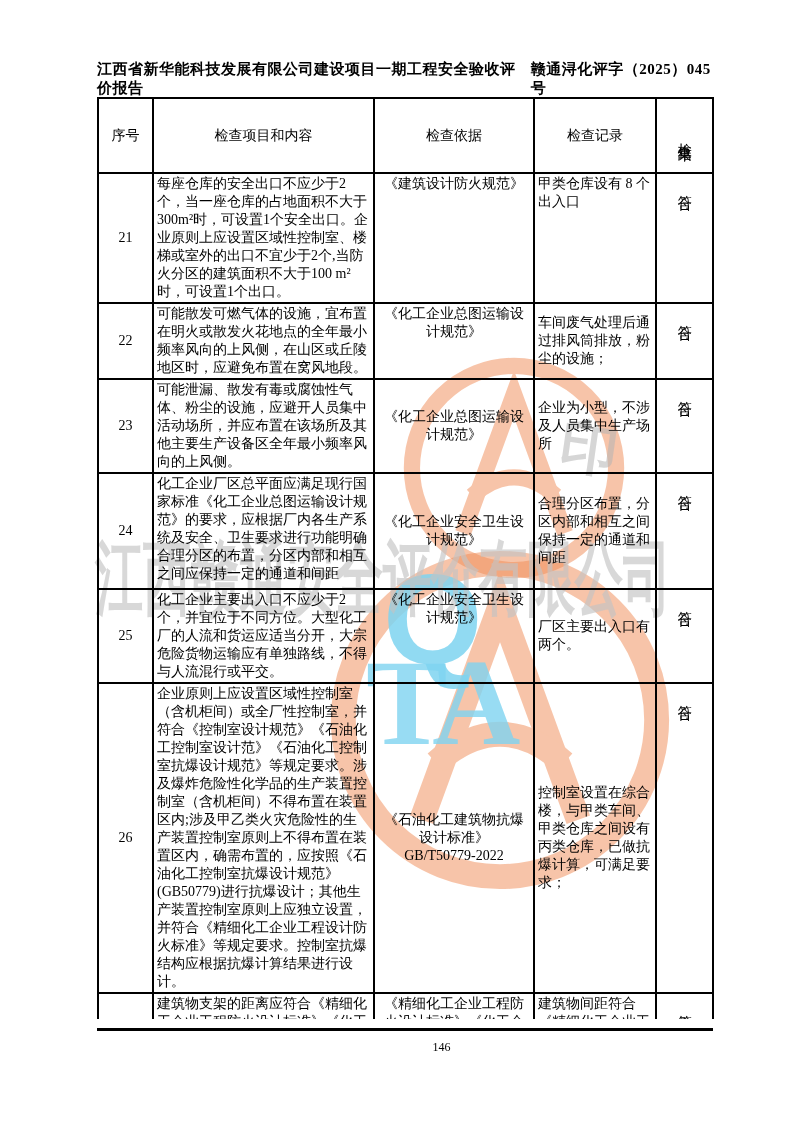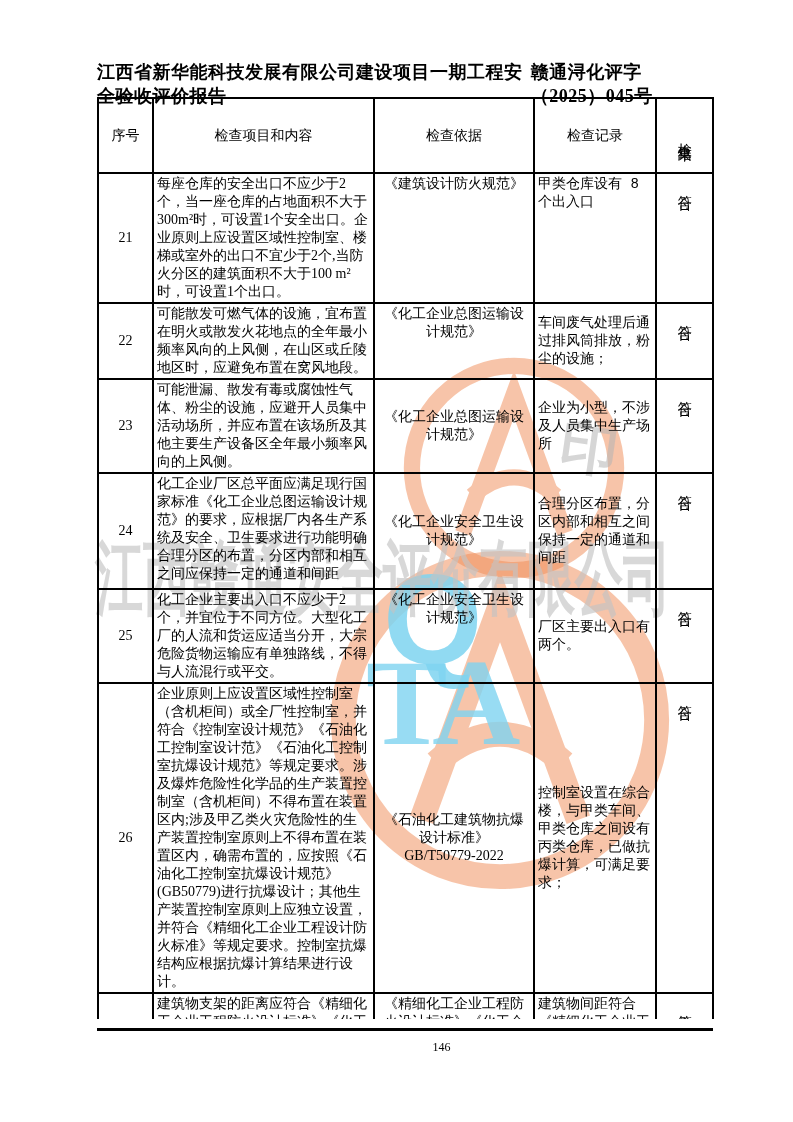--- a/index.html
+++ b/index.html
@@ -9,21 +9,21 @@
     background:#ffffff;
     margin:0 auto;
     overflow:hidden;
     font-family:"Liberation Serif","DejaVu Serif",serif;
     color:#000;
   }
   
   .doc-header{
     position:absolute;left:97px;top:60px;width:616px;
     display:flex;justify-content:space-between;align-items:flex-end;
-    font-size:18px;font-weight:bold;letter-spacing:0.5px;
+    font-size:15px;font-weight:bold;letter-spacing:0.5px;
   }
   
   .wm-layer{position:absolute;inset:0;z-index:0;pointer-events:none;}
   .stamp{position:absolute;opacity:0.5;}
   .stamp-small{left:398px;top:352px;width:232px;height:232px;}
   .stamp-large{left:322px;top:542px;width:356px;height:356px;}
   .wm-q{
     position:absolute;left:383px;top:556px;
     font-family:"Liberation Sans","DejaVu Sans",sans-serif;
     font-weight:bold;font-size:128px;line-height:1;
@@ -61,21 +61,21 @@
     overflow:hidden;
     background:transparent;
     font-weight:normal;
   }
   th.hdr{font-weight:bold;font-size:15px;text-align:center;vertical-align:middle;}
   td.c-no{text-align:center;vertical-align:middle;font-family:Liberation Serif, serif;}
   td.c-content{text-align:left;vertical-align:top;}
   td.c-basis{text-align:center;vertical-align:middle;white-space:pre-line;}
   td.c-record{text-align:left;vertical-align:middle;}
   td.c-result{vertical-align:top;text-align:center;padding-top:3px;}
-  td.v-top{vertical-align:top;font-family:Liberation Mono, monospace;}
+  td.v-top{vertical-align:top;}
   .vert{
     writing-mode:vertical-rl;text-orientation:upright;
     letter-spacing:2px;line-height:1.1;display:inline-block;
   }
   
   .footer-rule{position:absolute;left:97px;top:1028px;width:616px;border-top:3px solid #000;}
   .page-num{position:absolute;left:0;top:1040px;width:100%;text-align:center;font-size:12px;padding-left:45px;}
 </style>
 </head>
 <body>

